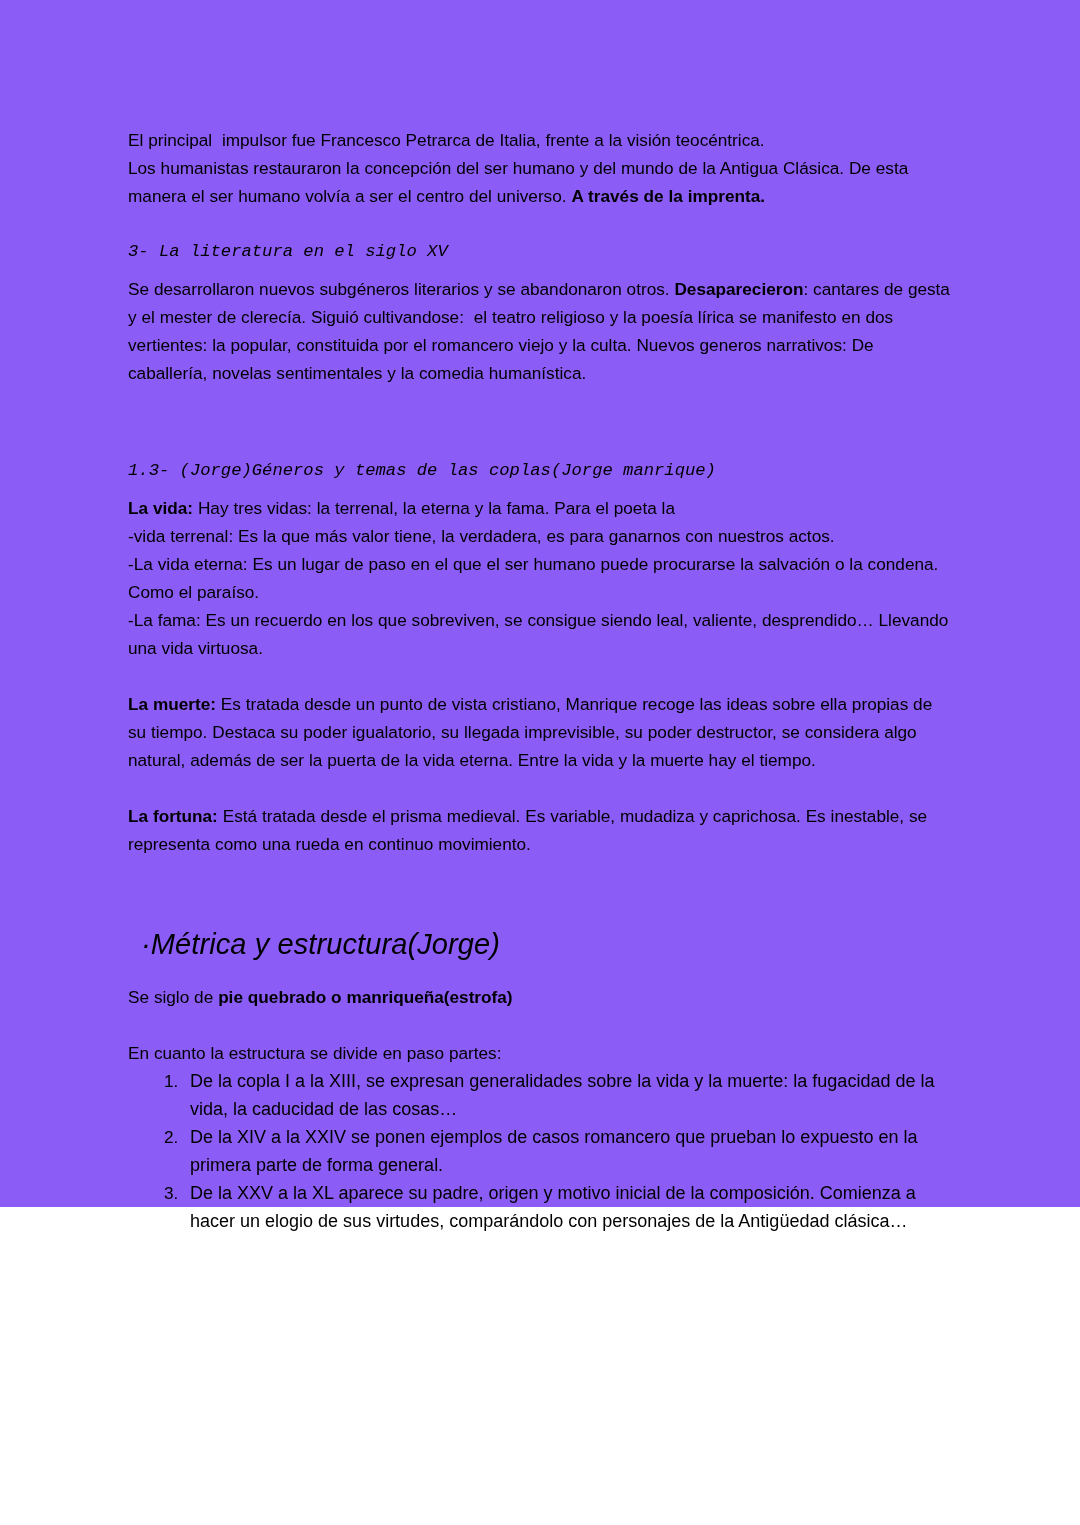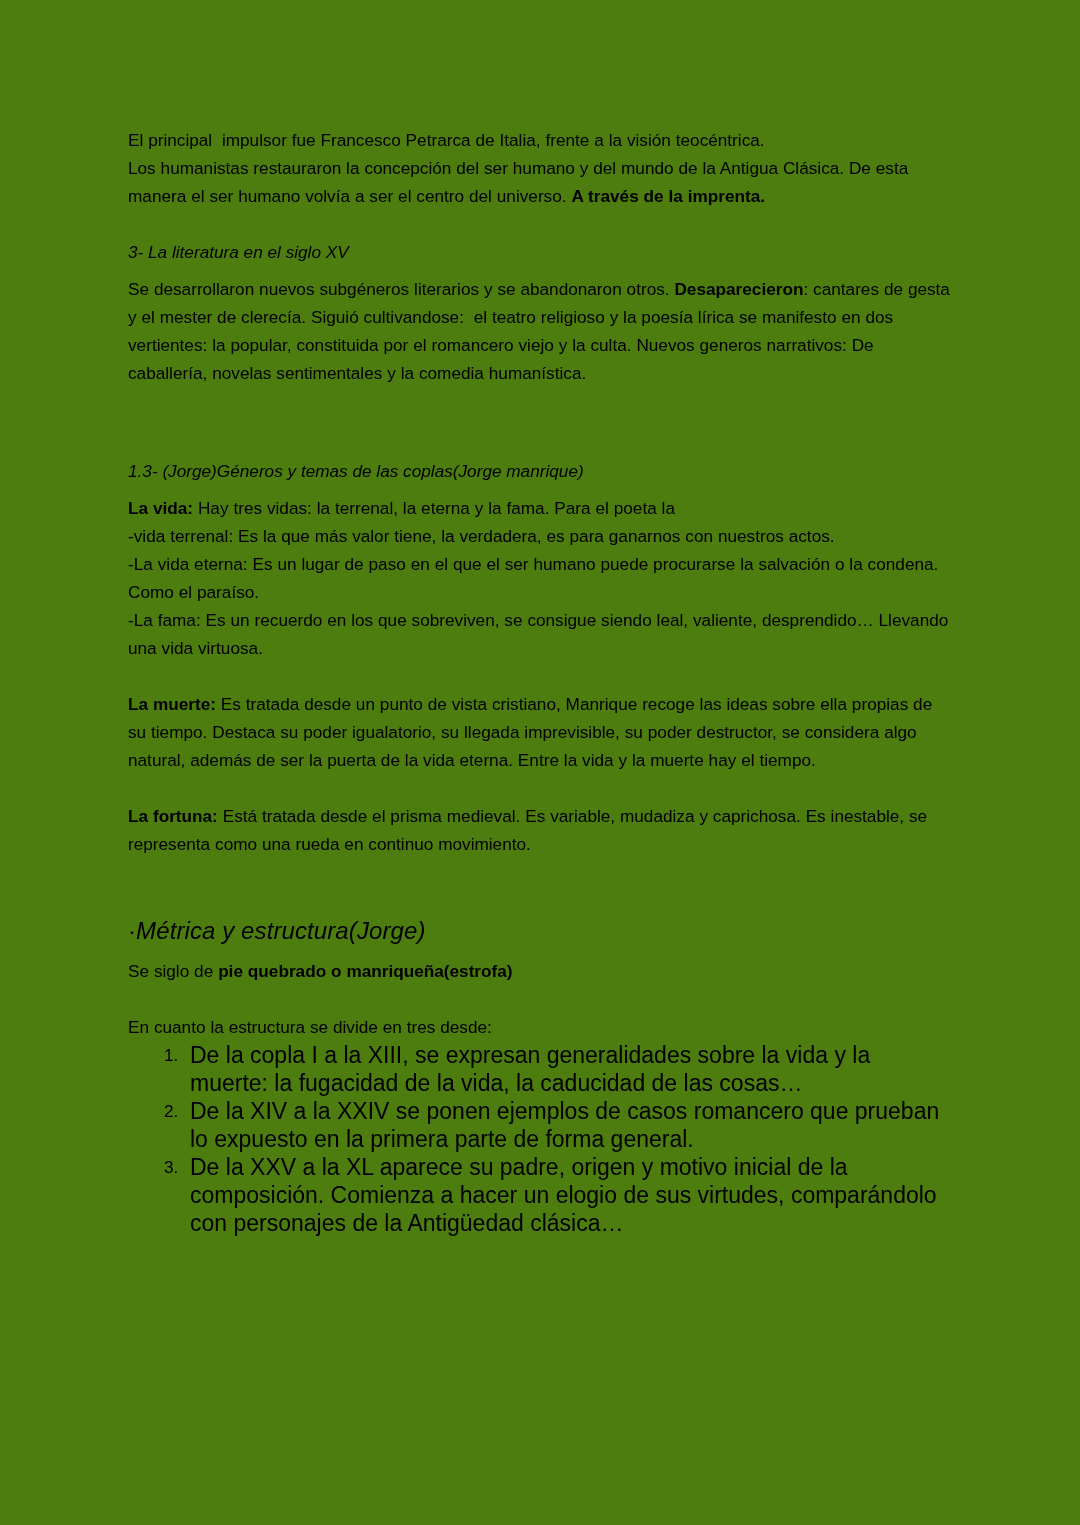--- a/index.html
+++ b/index.html
@@ -11,22 +11,22 @@
   body {
     width: 1080px;
     height: 1525px;
     font-family: "Liberation Sans", sans-serif;
     color: #000000;
     -webkit-font-smoothing: antialiased;
   }
   .page {
     position: relative;
     width: 1080px;
-    height: 1525px;
-    background: #4d7c0f;
+    height: 1207px;
+    background: #8b5cf6;
     box-sizing: border-box;
     padding: 126px 132px 0 128px;
   }
   .doc {
     width: 822px;
   }
 
   
   .para {
     font-size: 17.2px;
@@ -37,26 +37,27 @@
     word-spacing: 0.1px;
   }
   .para.body {
     font-size: 17.2px;
   }
   .h-italic {
     font-size: 17.2px;
     line-height: 28px;
     font-style: italic;
     margin: 0;
+    font-family: Liberation Mono, monospace;
   }
   .h-big-italic {
-    font-size: 24px;
+    font-size: 29px;
     line-height: 34px;
     font-style: italic;
-    margin: 0;
+    margin: 13px;
     letter-spacing: 0.1px;
   }
   b, .b {
     font-weight: bold;
   }
 
   
   .gap-1 { height: 28px; }
   .gap-2 { height: 56px; }
   .gap-half { height: 14px; }
@@ -66,21 +67,21 @@
   ol.steps {
     margin: 0;
     padding: 0;
     list-style: none;
     counter-reset: stepc;
   }
   ol.steps > li {
     counter-increment: stepc;
     position: relative;
     padding-left: 62px;
-    font-size: 23px;
+    font-size: 18px;
     line-height: 28px;
     margin: 0;
   }
   ol.steps > li::before {
     content: counter(stepc) ".";
     position: absolute;
     left: 36px;
     top: 0;
     font-size: 17.2px;
     line-height: 28px;
@@ -126,21 +127,21 @@
 
     <p class="h-big-italic">·Métrica y estructura(Jorge)</p>
 
     <div class="gap-small"></div>
 
     <p class="para body"><span>Se siglo de </span><b>pie quebrado o manriqueña(estrofa)</b></p>
 
 
     <div class="gap-1"></div>
 
-    <p class="para body">En cuanto la estructura se divide en tres desde:</p>
+    <p class="para body">En cuanto la estructura se divide en paso partes:</p>
 
     <ol class="steps">
       <li>De la copla I a la XIII, se expresan generalidades sobre la vida y la muerte: la fugacidad de la vida, la caducidad de las cosas…</li>
       <li>De la XIV a la XXIV se ponen ejemplos de casos romancero que prueban lo expuesto en la primera parte  de forma general.</li>
       <li>De la XXV a la XL aparece su padre, origen y motivo inicial de la composición. Comienza a hacer un elogio de sus virtudes, comparándolo con personajes de la Antigüedad clásica…</li>
     </ol>
 
   </div>
 </div>
 

